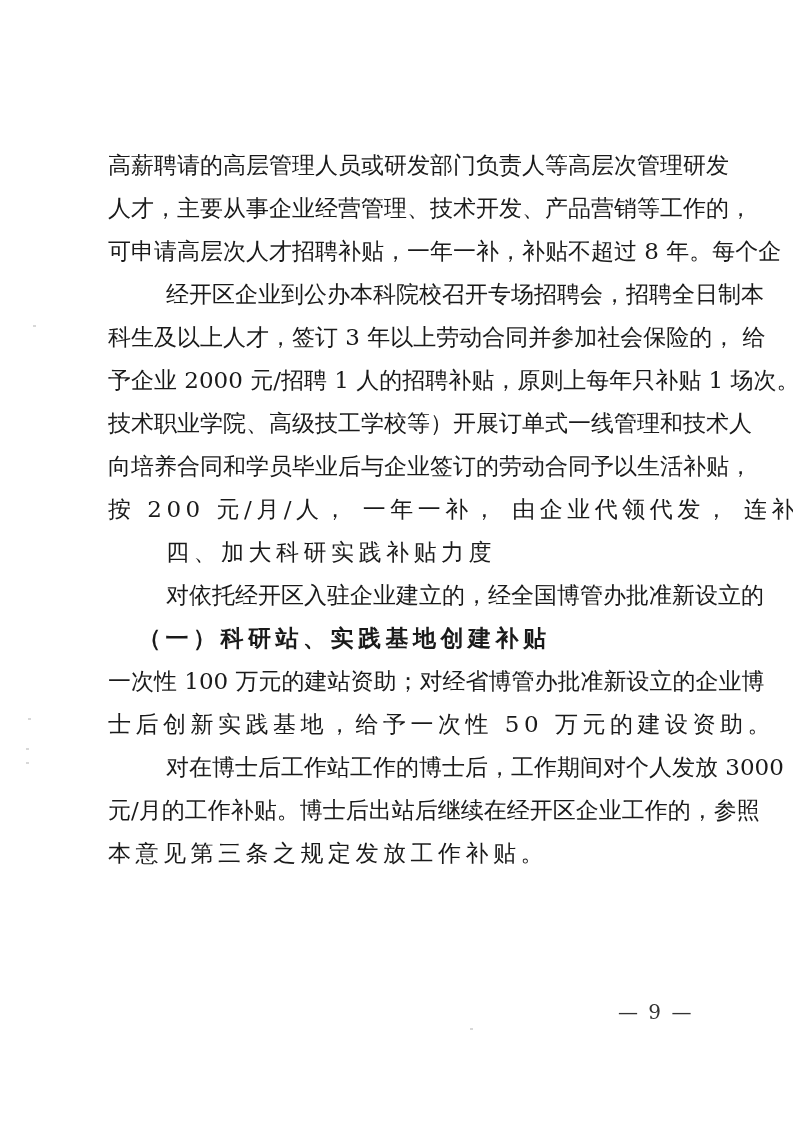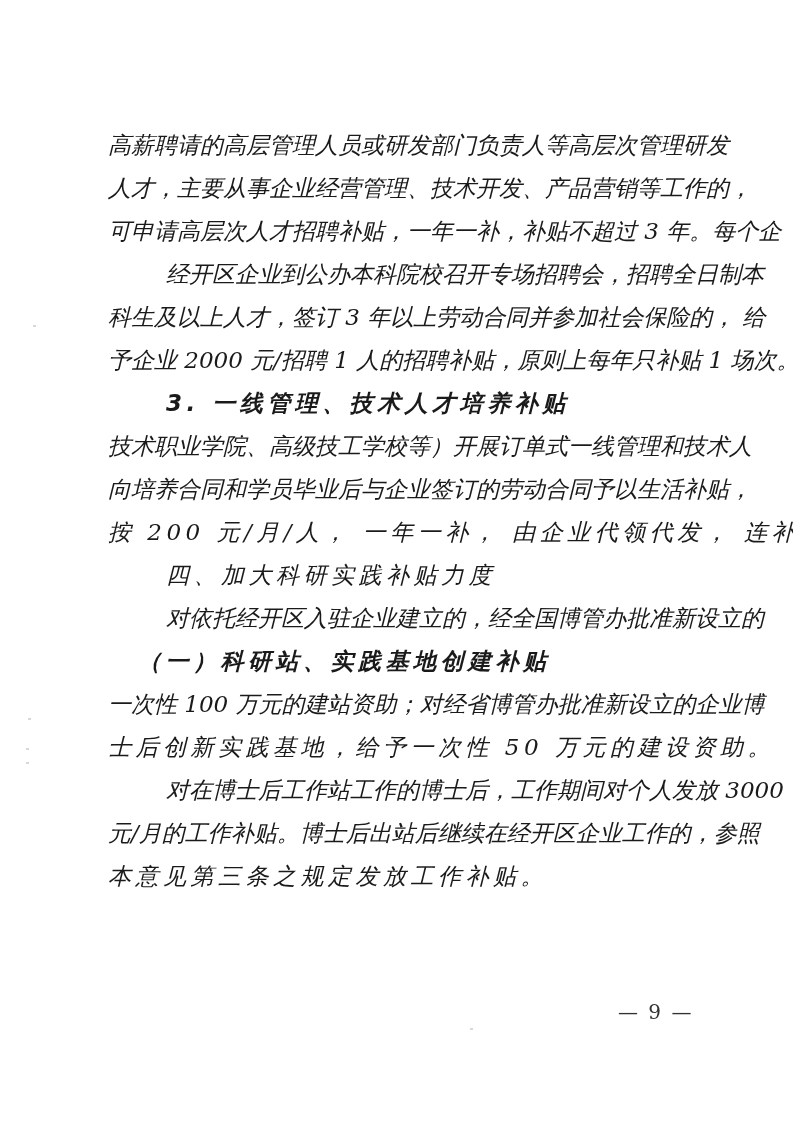--- a/index.html
+++ b/index.html
@@ -11,23 +11,22 @@
       width: 793px;
       height: 1121px;
       position: relative;
       overflow: hidden;
       font-family: "DejaVu Serif", "Liberation Serif", serif;
       color: #1a1a1a;
     }
     .page {
       position: absolute;
       left: 108px;
-      top: 124px;
+      top: 144px;
       width: 592px;
-      font-style: italic;
     }
     .line {
       height: 43px;
       line-height: 43px;
       font-size: 23px;
       white-space: nowrap;
       letter-spacing: 4.5px;
     }
     .justify {
       text-align: justify;
@@ -52,27 +51,26 @@
       width: 3px;
       height: 2px;
     }
   </style>
 </head>
 <body>
 
 <div class="page">
   <div class="line justify">高薪聘请的高层管理人员或研发部门负责人等高层次管理研发</div>
   <div class="line justify">人才，主要从事企业经营管理、技术开发、产品营销等工作的，</div>
-  <div class="line justify">可申请高层次人才招聘补贴，一年一补，补贴不超过 3 年。每个企</div>
+  <div class="line justify">可申请高层次人才招聘补贴，一年一补，补贴不超过 8 年。每个企</div>
 
   <div class="line justify indent">经开区企业到公办本科院校召开专场招聘会，招聘全日制本</div>
   <div class="line justify">科生及以上人才，签订 3 年以上劳动合同并参加社会保险的， 给</div>
   <div class="line justify">予企业 2000 元/招聘 1 人的招聘补贴，原则上每年只补贴 1 场次。</div>
 
-  <div class="line indent bold">3. 一线管理、技术人才培养补贴</div>
 
   <div class="line justify">技术职业学院、高级技工学校等）开展订单式一线管理和技术人</div>
   <div class="line justify">向培养合同和学员毕业后与企业签订的劳动合同予以生活补贴，</div>
   <div class="line">按 200 元/月/人， 一年一补， 由企业代领代发， 连补 3 年。</div>
 
   <div class="line indent heading">四、加大科研实践补贴力度</div>
   <div class="line justify indent">对依托经开区入驻企业建立的，经全国博管办批准新设立的</div>
 
   <div class="line indent bold" style="padding-left:30px">（一）科研站、实践基地创建补贴</div>
   <div class="line justify">一次性 100 万元的建站资助；对经省博管办批准新设立的企业博</div>

